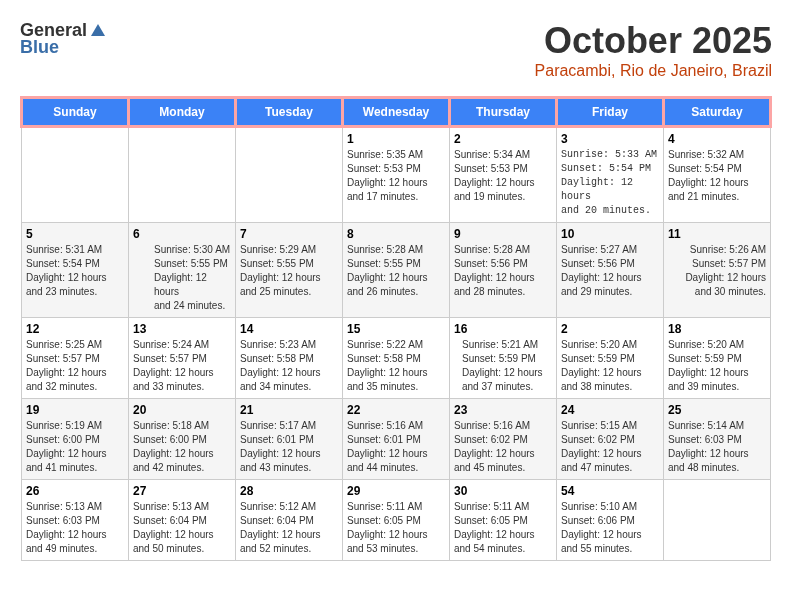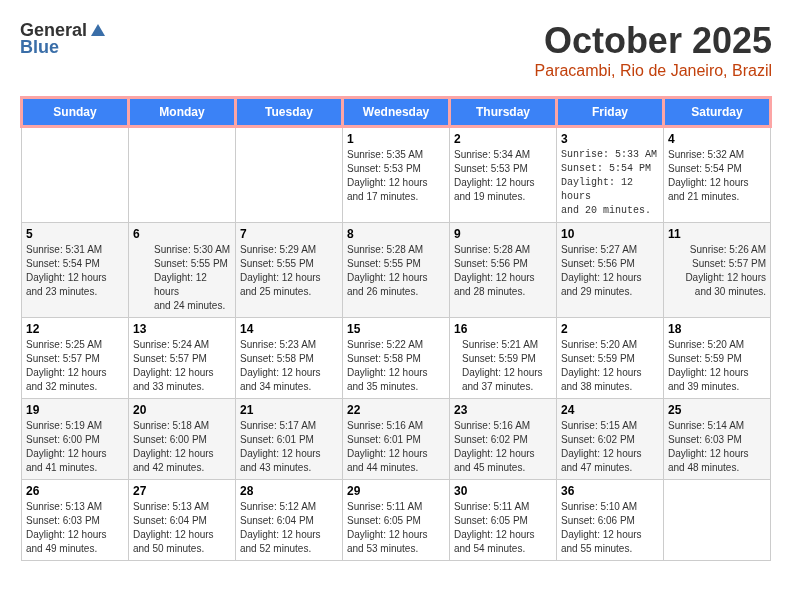--- a/index.html
+++ b/index.html
@@ -326,21 +326,21 @@
 and 53 minutes.</div>
         </td>
         <td>
           <span class="day-number">30</span>
           <div class="day-info" style="white-space: pre-line;">Sunrise: 5:11 AM
 Sunset: 6:05 PM
 Daylight: 12 hours
 and 54 minutes.</div>
         </td>
         <td>
-          <span class="day-number">36</span>
+          <span class="day-number">54</span>
           <div class="day-info" style="white-space: pre-line;">Sunrise: 5:10 AM
 Sunset: 6:06 PM
 Daylight: 12 hours
 and 55 minutes.</div>
         </td>
         <td class="empty-cell"></td>
       </tr>
     </tbody>
 </table>
 

